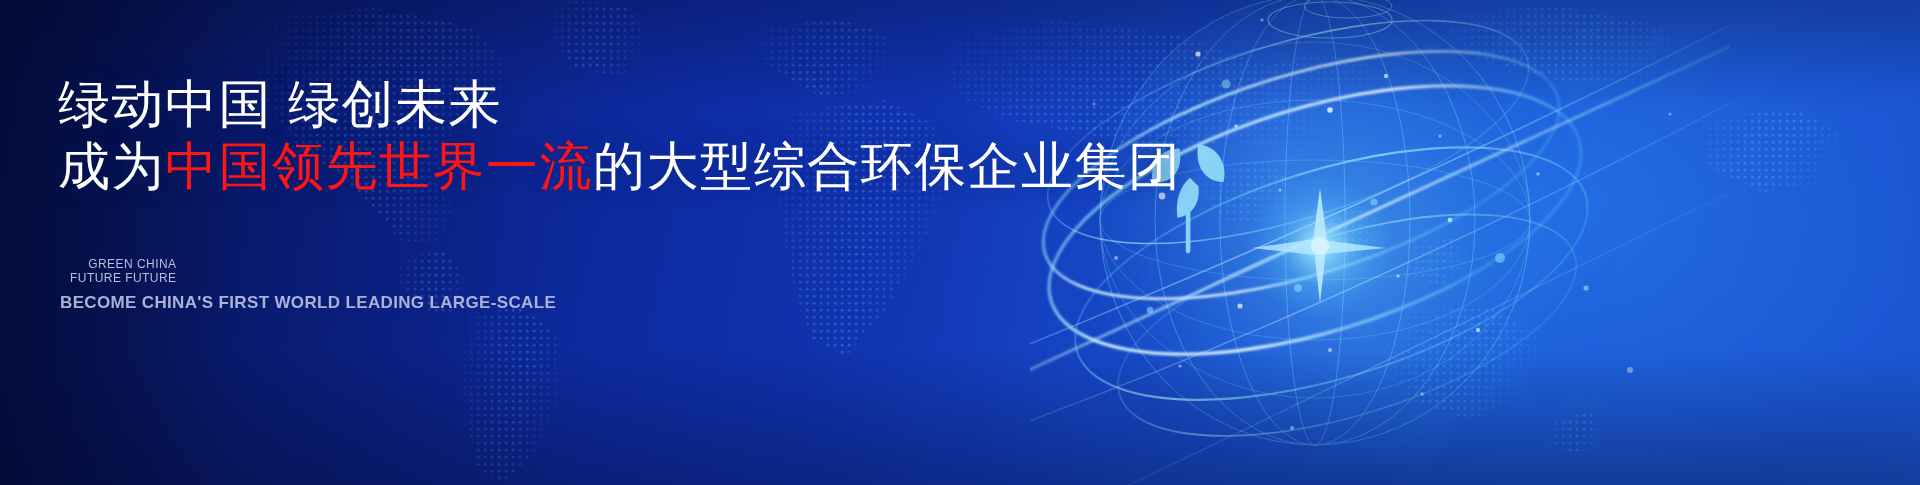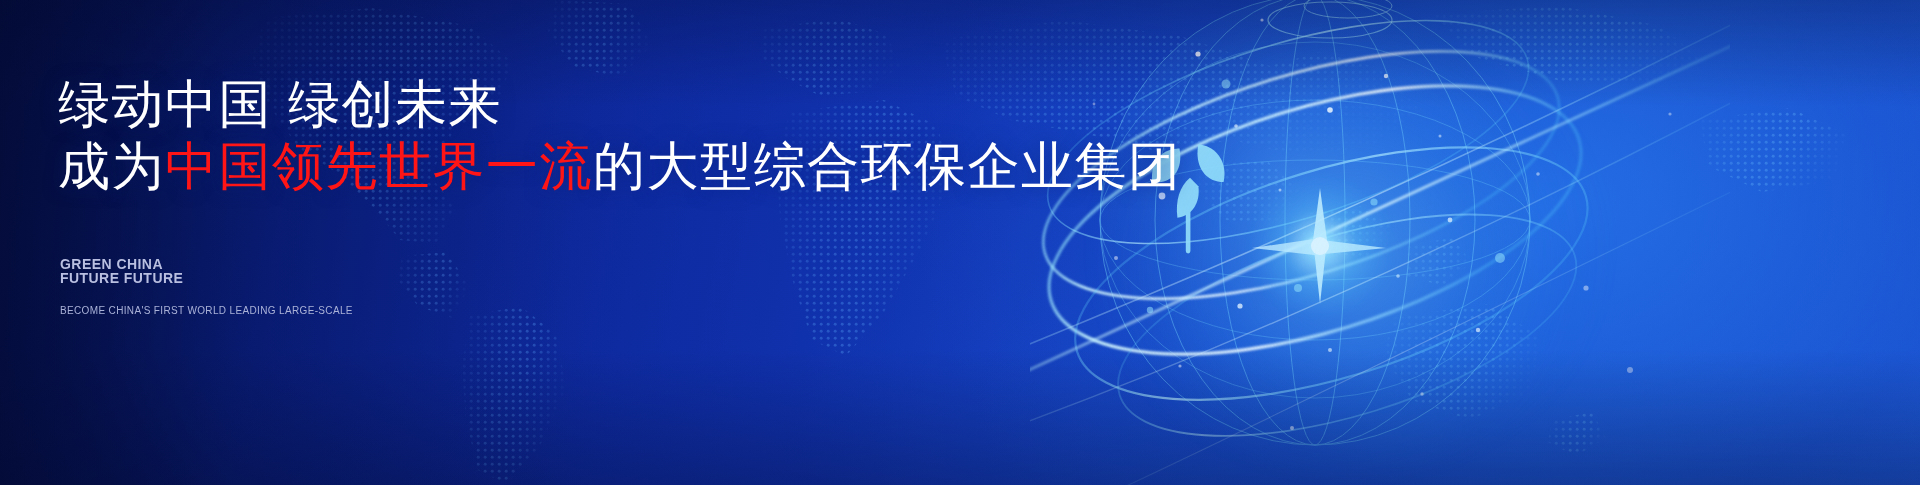--- a/index.html
+++ b/index.html
@@ -11,20 +11,21 @@
   }
 
   #banner{
     position:relative;
     width:1920px; height:485px;
     overflow:hidden;
     background:
       radial-gradient(ellipse 900px 700px at 1560px 200px, rgba(40,120,235,0.75) 0%, rgba(25,80,200,0.35) 45%, rgba(10,40,150,0) 72%),
       radial-gradient(ellipse 1200px 900px at 1400px 420px, rgba(30,100,220,0.45) 0%, rgba(15,55,170,0.15) 50%, rgba(8,30,130,0) 80%),
       linear-gradient(100deg, #06124f 0%, #0a1f80 16%, #0e2aa0 34%, #1236b8 52%, #1645cc 70%, #1a52d8 86%, #1f5ee0 100%);
+    text-align: right;
   }
 
   
   .map-layer{
     position:absolute; inset:0;
     opacity:.40;
     mix-blend-mode:screen;
     pointer-events:none;
   }
 
@@ -72,32 +73,32 @@
     font-size:52px; line-height:1;
     color:#ffffff;
     font-weight:400;
     letter-spacing:1.5px;
     white-space:nowrap;
     text-shadow:0 0 18px rgba(10,30,110,0.55);
   }
   .hl-red{ color:#ff1515;font-family:Liberation Mono, monospace; }
 
   .en-slogan{
-    position:absolute; top:258px; left:2px;
-    font-size:14px;
+    position:absolute; top:258px; left:12px;
+    font-size:12px;
+    line-height:13.5px;
+    font-weight:normal;
+    letter-spacing:0.45px;
+    color:#b9bfe0;
+  }
+  .en-desc{
+    position:absolute; top:296px; left:2px;
+    font-size:17px;
     line-height:13.5px;
     font-weight:bold;
-    letter-spacing:0.45px;
-    color:#b9bfe0;
-  }
-  .en-desc{
-    position:absolute; top:304px; left:2px;
-    font-size:10px;
-    line-height:13.5px;
-    font-weight:normal;
     letter-spacing:0.35px;
     color:#aab2d8;
   }
   .en-line{ display:block; white-space:nowrap; }
 </style>
 </head>
 <body>
 
 <div id="banner">
 

